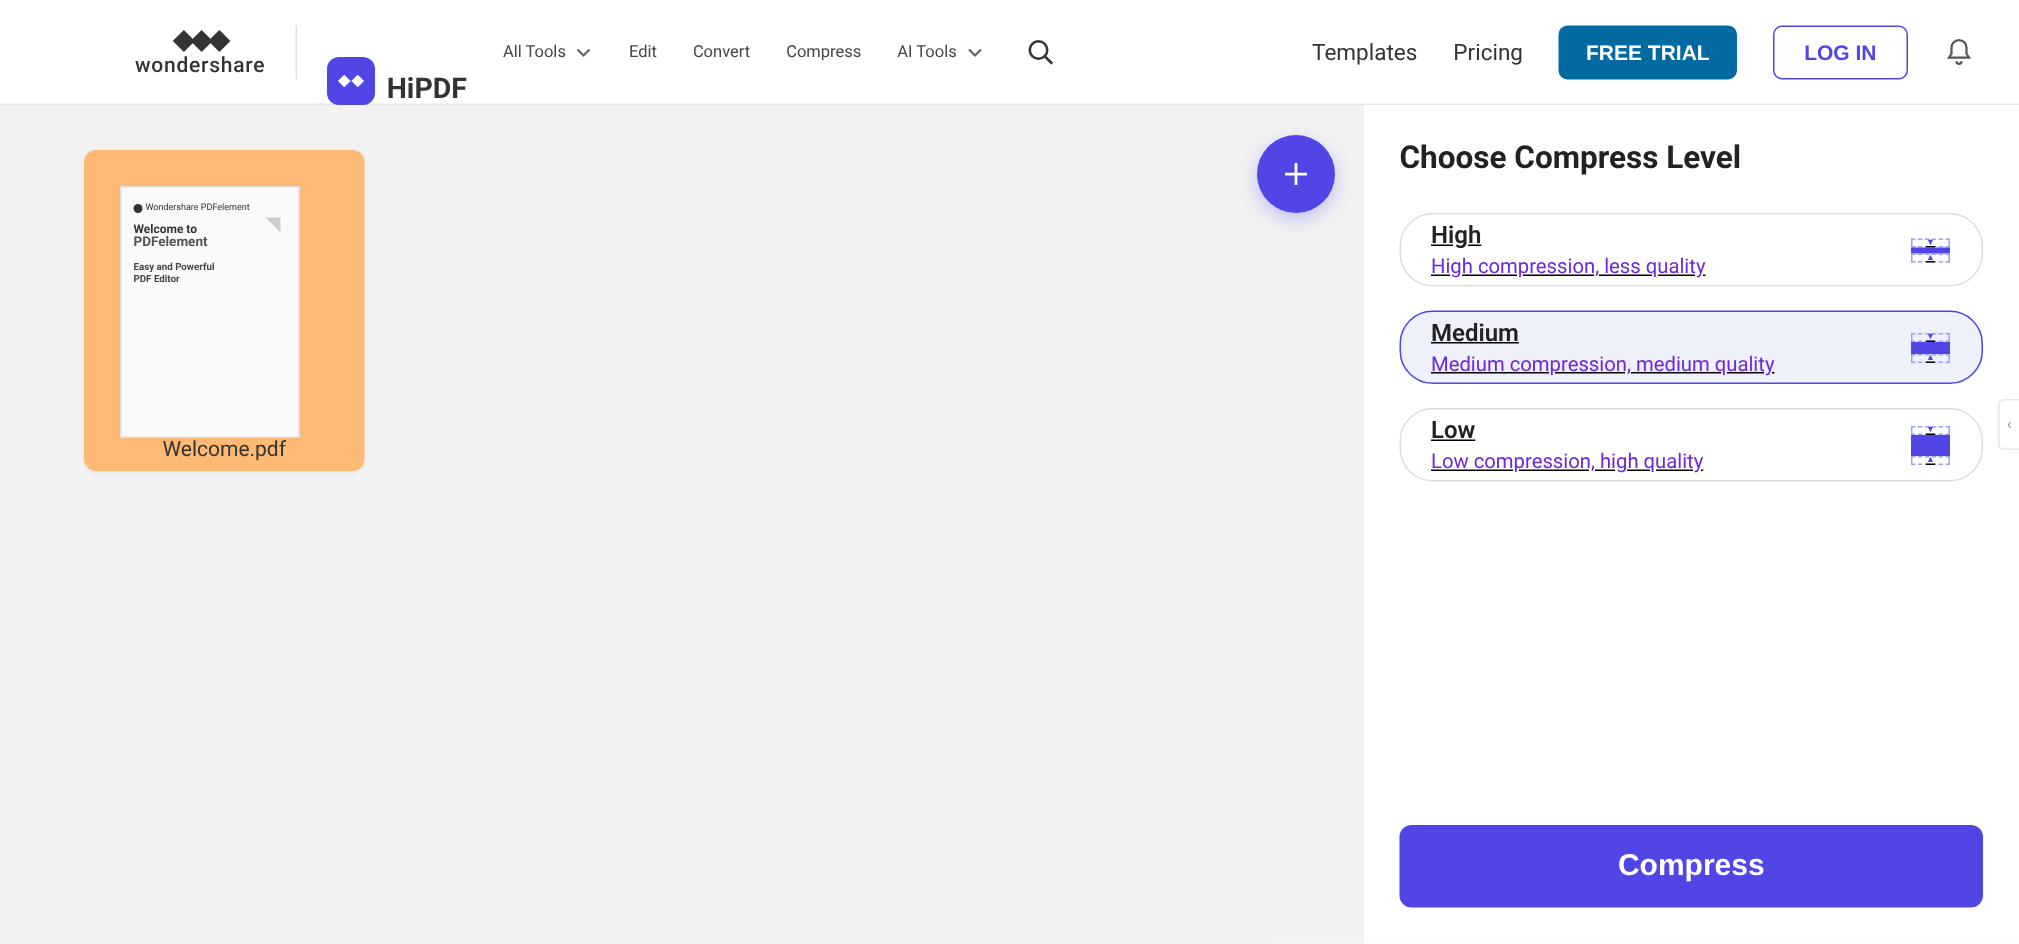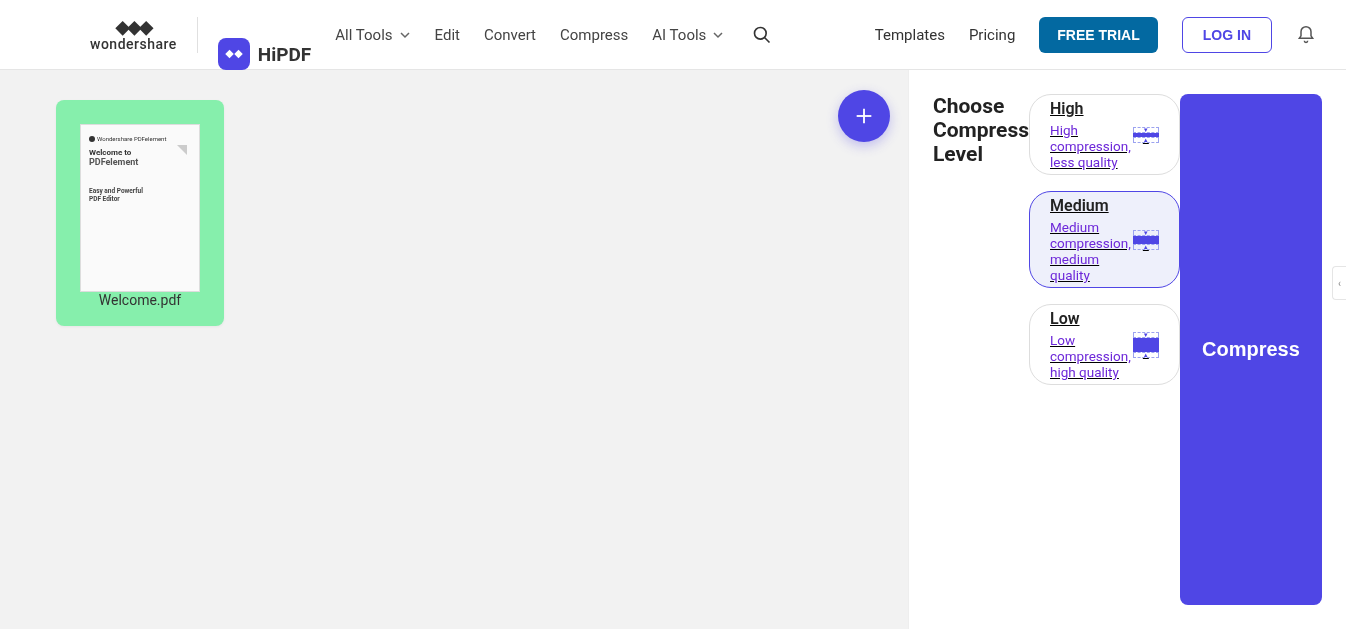--- a/index.html
+++ b/index.html
@@ -4,52 +4,52 @@
 <style>
 * { margin: 0; padding: 0; box-sizing: border-box; }
 body { font-family: -apple-system, BlinkMacSystemFont, "Segoe UI", Roboto, Arial, sans-serif; background: #fff; width: 1346px; height: 629px; overflow: hidden; }
 
 
 .header { height: 70px; border-bottom: 1px solid #e5e5e5; display: flex; align-items: center; padding: 0 30px 0 90px; }
 .wondershare-logo { display: flex; flex-direction: column; align-items: center; color: #333; }
 .wondershare-logo .ws-icon { font-size: 18px; line-height: 1; font-weight: bold; letter-spacing: -2px; }
 .wondershare-logo .ws-text { font-size: 14px; font-weight: 500; letter-spacing: 0.5px; }
 .vdiv { width: 1px; height: 36px; background: #e0e0e0; margin: 0 20px; }
-.hipdf-brand { display: flex; align-items: center; gap: 8px; margin-top: 39px; }
+.hipdf-brand { display: flex; align-items: flex-end; gap: 8px; margin-top: 39px; }
 .hipdf-icon { width: 32px; height: 32px; background: #4F46E5; border-radius: 8px; display: flex; align-items: center; justify-content: center; }
 .hipdf-icon svg { width: 18px; height: 18px; }
 .hipdf-text { font-size: 19px; font-weight: 700; color: #333; }
 .nav { display: flex; align-items: center; gap: 24px; margin-left: 24px; }
-.nav-item { display: flex; align-items: center; gap: 6px; color: #444; font-size: 15px; cursor: pointer; }
+.nav-item { display: flex; align-items: center; gap: 6px; color: #444; font-size: 11px; cursor: pointer; }
 .chevron-down { width: 12px; height: 12px; }
 .search-icon { width: 20px; height: 20px; cursor: pointer; margin-left: 4px; }
 .spacer { flex: 1; }
 .right-nav { display: flex; align-items: center; gap: 24px; }
 .link-item { color: #333; font-size: 15px; cursor: pointer; }
 .btn-free-trial { background: #0369a1; color: #fff; border: none; border-radius: 6px; padding: 10px 18px; font-size: 14px; font-weight: 700; cursor: pointer; }
 .btn-login { background: #fff; color: #4F46E5; border: 1.5px solid #4F46E5; border-radius: 6px; padding: 9px 20px; font-size: 14px; font-weight: 600; cursor: pointer; }
 .bell-icon { width: 20px; height: 20px; cursor: pointer; color: #555; }
 
 
 .main { display: flex; height: 559px; }
 .canvas { flex: 1; background: #f2f2f2; position: relative; padding: 30px 0 0 56px; }
-.file-card { width: 168px; background: #86efac; border-radius: 8px; padding: 24px 24px 18px; box-shadow: 0 1px 3px rgba(0,0,0,0.05); }
+.file-card { width: 187px; background: #fdba74; border-radius: 8px; padding: 24px 24px 6px; box-shadow: 0 1px 3px rgba(0,0,0,0.05); }
 .file-thumb { width: 120px; height: 168px; border: 1px solid #ddd; background: #fafafa; padding: 10px 8px; font-size: 7px; color: #333; position: relative; overflow: hidden; }
 .file-thumb .fold { position: absolute; top: 20px; right: 12px; width: 0; height: 0; border-top: 10px solid #ccc; border-left: 10px solid transparent; }
 .thumb-brand { font-size: 6px; display: flex; align-items: center; gap: 2px; margin-bottom: 6px; }
 .thumb-brand::before { content: ""; width: 6px; height: 6px; background: #333; border-radius: 50%; }
 .thumb-title1 { font-weight: 700; font-size: 8px; }
-.thumb-title2 { font-weight: 700; font-size: 9px; color: #555; margin-bottom: 20px; }
+.thumb-title2 { font-weight: 700; font-size: 9px; color: #555; margin-bottom: 7px; }
 .thumb-sub { font-size: 6.5px; color: #444; font-weight: 700; }
 .filename { text-align: center; font-size: 14px; color: #333; }
 .fab { position: absolute; top: 20px; right: 18px; width: 52px; height: 52px; border-radius: 50%; background: #4F46E5; display: flex; align-items: center; justify-content: center; cursor: pointer; box-shadow: 0 4px 12px rgba(79,70,229,0.3); }
 .fab svg { width: 22px; height: 22px; }
 
 
-.panel { width: 438px; background: #fff; border-left: 1px solid #eee; display: flex; padding: 24px 24px 24px 24px; position: relative; }
+.panel { width: 438px; background: #fff; border-left: 1px solid #eee; display: flex; flex-direction: column; padding: 24px 24px 24px 24px; position: relative; }
 .panel-title { font-size: 21px; font-weight: 700; color: #222; margin-bottom: 24px; padding-left: 0; }
 .options { display: flex; flex-direction: column; gap: 16px; }
 .option { border: 1px solid #ddd; border-radius: 22px; padding: 4px 20px; display: flex; align-items: center; justify-content: space-between; cursor: pointer; text-decoration: underline; }
 .option.selected { border: 1.5px solid #4F46E5; background: #eef0fb; }
 .option-text .opt-title { font-size: 16px; font-weight: 600; color: #222; margin-bottom: 4px; }
 .option-text .opt-desc { font-size: 13.5px; color: #6d28d9; }
 .compress-icon { width: 28px; height: 28px; display: flex; flex-direction: column; align-items: center; justify-content: center; }
 .ci-bar { background: #4F46E5; width: 26px; }
 .ci-dash-top, .ci-dash-bottom { border: 1px dashed #9ca3f0; width: 26px; height: 6px; display: flex; align-items: center; justify-content: center; }
 .ci-arrow { font-size: 6px; color: #4F46E5; line-height: 1; }

